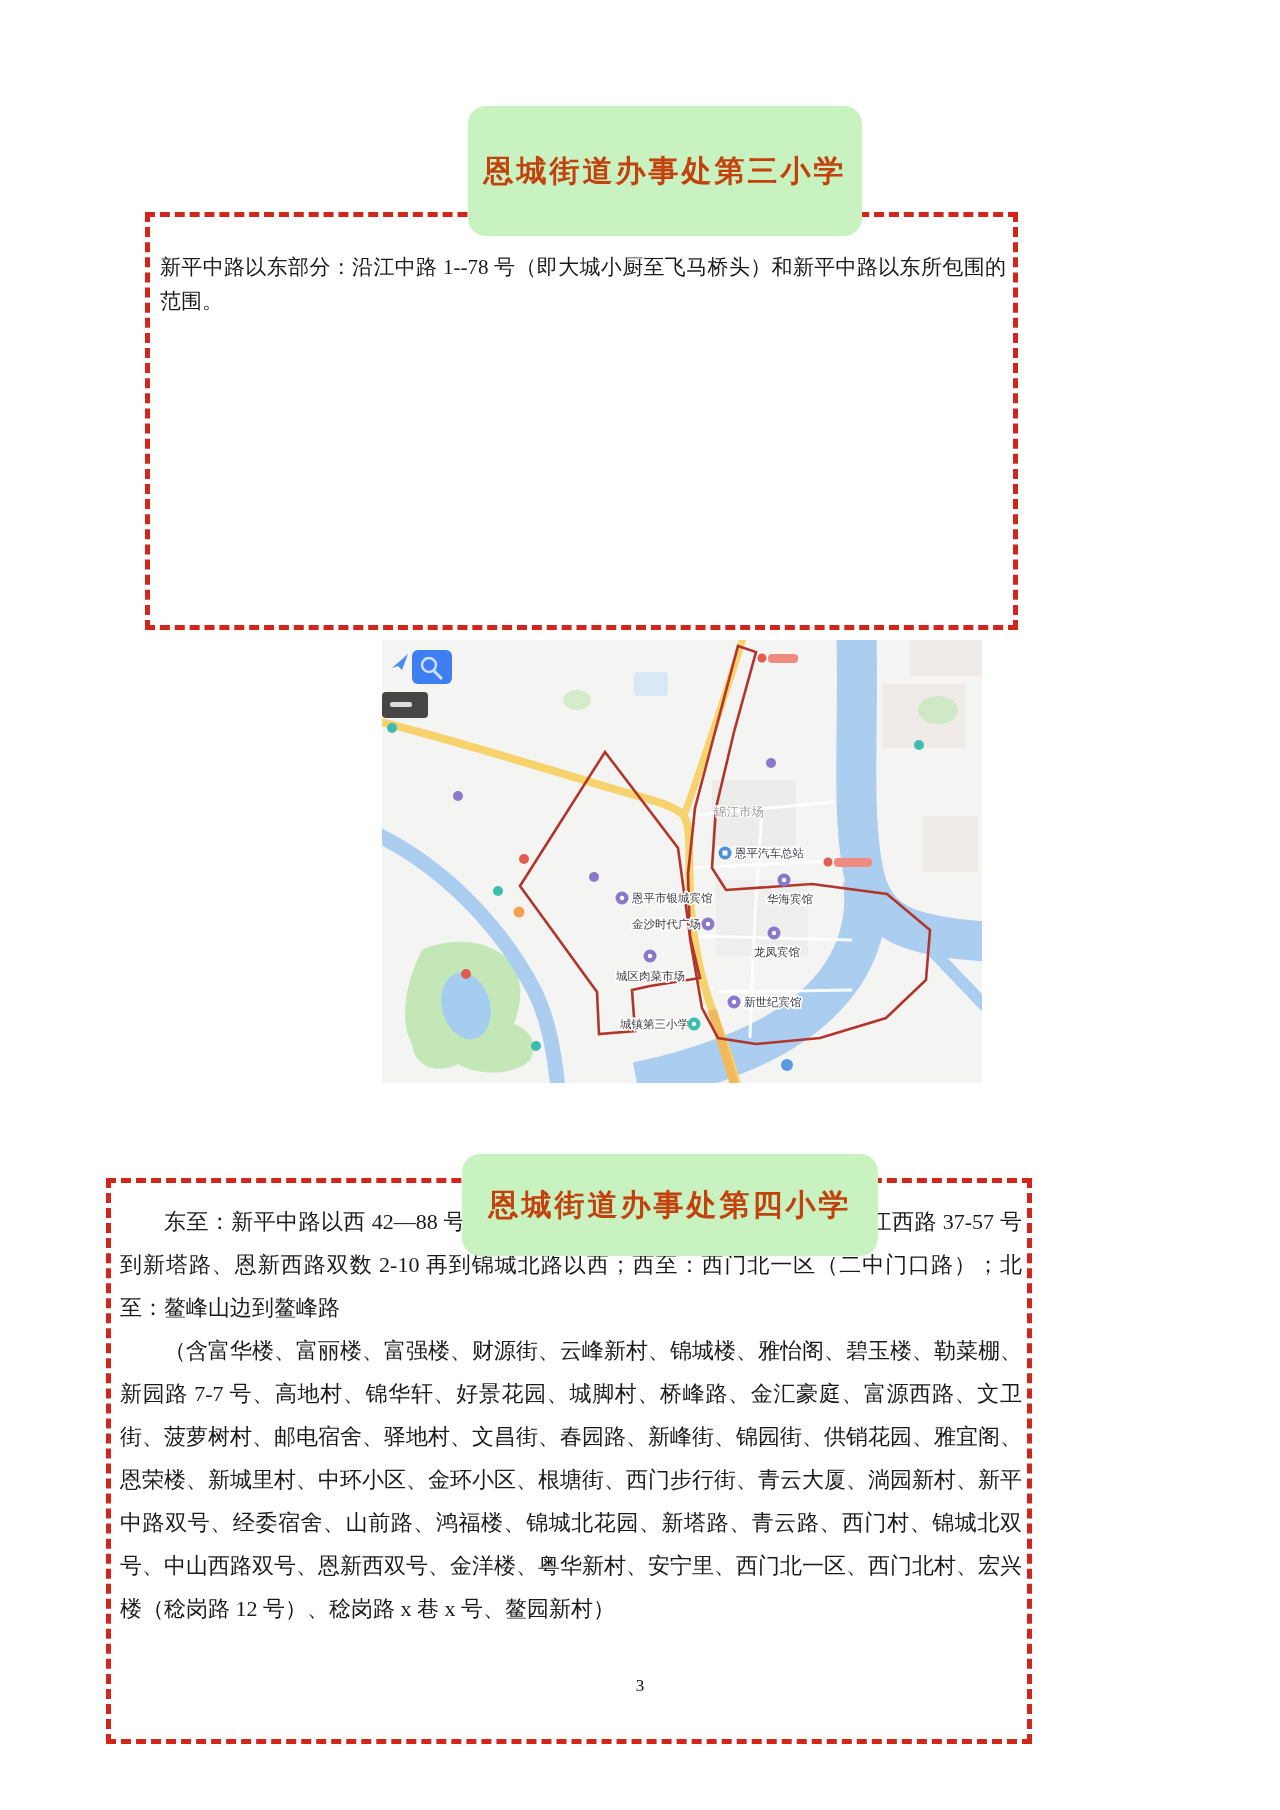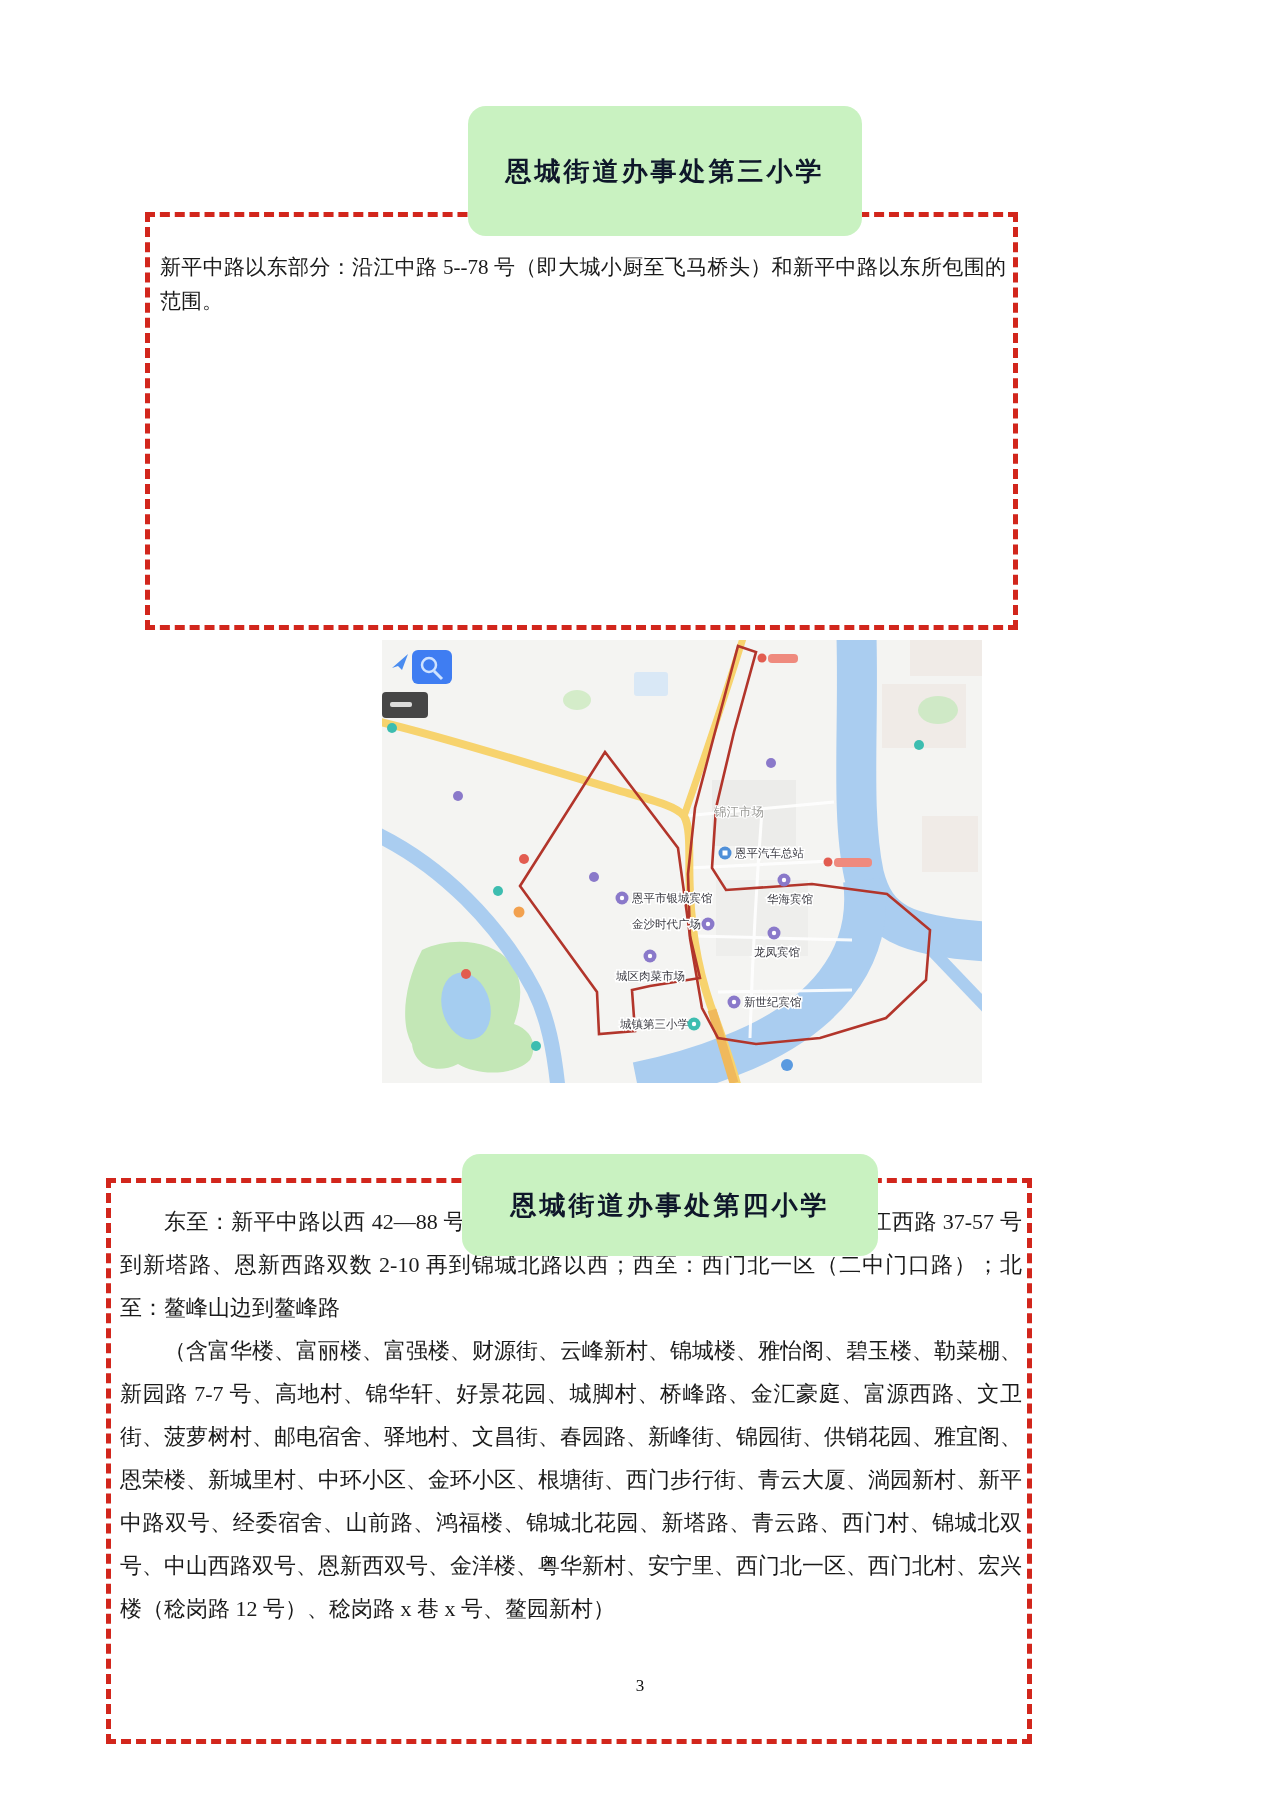--- a/index.html
+++ b/index.html
@@ -5,21 +5,21 @@
   html,body{margin:0;padding:0;background:#ffffff;}
   .page{
     position:relative;width:1280px;height:1810px;background:#ffffff;overflow:hidden;
     font-family:"Liberation Serif","DejaVu Serif",serif;color:#1a1a1a;
   }
   .green-header{
     position:absolute;background:#c9f2c1;border-radius:18px;z-index:3;
     display:flex;align-items:center;justify-content:center;
   }
   .green-header .title{
-    color:#0f172a;font-weight:bold;font-size:26px;letter-spacing:3px;
+    color:#c2410c;font-weight:bold;font-size:30px;letter-spacing:3px;
     font-family:"Liberation Serif","DejaVu Serif",serif;
   }
   .hdr1{left:468px;top:106px;width:394px;height:130px;}
   .hdr2{left:462px;top:1154px;width:416px;height:102px;align-items:center;}
   .dash-box{
     position:absolute;border:5px dashed #d2261c;z-index:1;box-sizing:border-box;background:transparent;
   }
   .box1{left:145px;top:212px;width:873px;height:418px;}
   .box2{left:106px;top:1178px;width:926px;height:566px;}
   .box-text{position:absolute;text-align:justify;}
@@ -54,21 +54,21 @@
   <div class="dash-box box2"></div>
 
   <div class="green-header hdr1">
     <span class="title">恩城街道办事处第三小学</span>
   </div>
   <div class="green-header hdr2">
     <span class="title">恩城街道办事处第四小学</span>
   </div>
 
   <div class="box-text text1">
-    <p>新平中路以东部分：沿江中路 5--78 号（即大城小厨至飞马桥头）和新平中路以东所包围的范围。</p>
+    <p>新平中路以东部分：沿江中路 1--78 号（即大城小厨至飞马桥头）和新平中路以东所包围的范围。</p>
   </div>
 
   <div class="box-text text2">
     <p>东至：新平中路以西 42—88 号（即天桥红绿灯到粤华路口）；南至：沿江西路 37-57 号到新塔路、恩新西路双数 2-10 再到锦城北路以西；西至：西门北一区（二中门口路）；北至：鳌峰山边到鳌峰路</p>
     <p>（含富华楼、富丽楼、富强楼、财源街、云峰新村、锦城楼、雅怡阁、碧玉楼、勒菜棚、新园路 7-7 号、高地村、锦华轩、好景花园、城脚村、桥峰路、金汇豪庭、富源西路、文卫街、菠萝树村、邮电宿舍、驿地村、文昌街、春园路、新峰街、锦园街、供销花园、雅宜阁、恩荣楼、新城里村、中环小区、金环小区、根塘街、西门步行街、青云大厦、淌园新村、新平中路双号、经委宿舍、山前路、鸿福楼、锦城北花园、新塔路、青云路、西门村、锦城北双号、中山西路双号、恩新西双号、金洋楼、粤华新村、安宁里、西门北一区、西门北村、宏兴楼（稔岗路 12 号）、稔岗路 x 巷 x 号、鳌园新村）</p>
   </div>
 
   <div class="map-wrap">
     <svg class="map-svg" width="600" height="443" viewBox="0 0 600 443" xmlns="http://www.w3.org/2000/svg">
 

